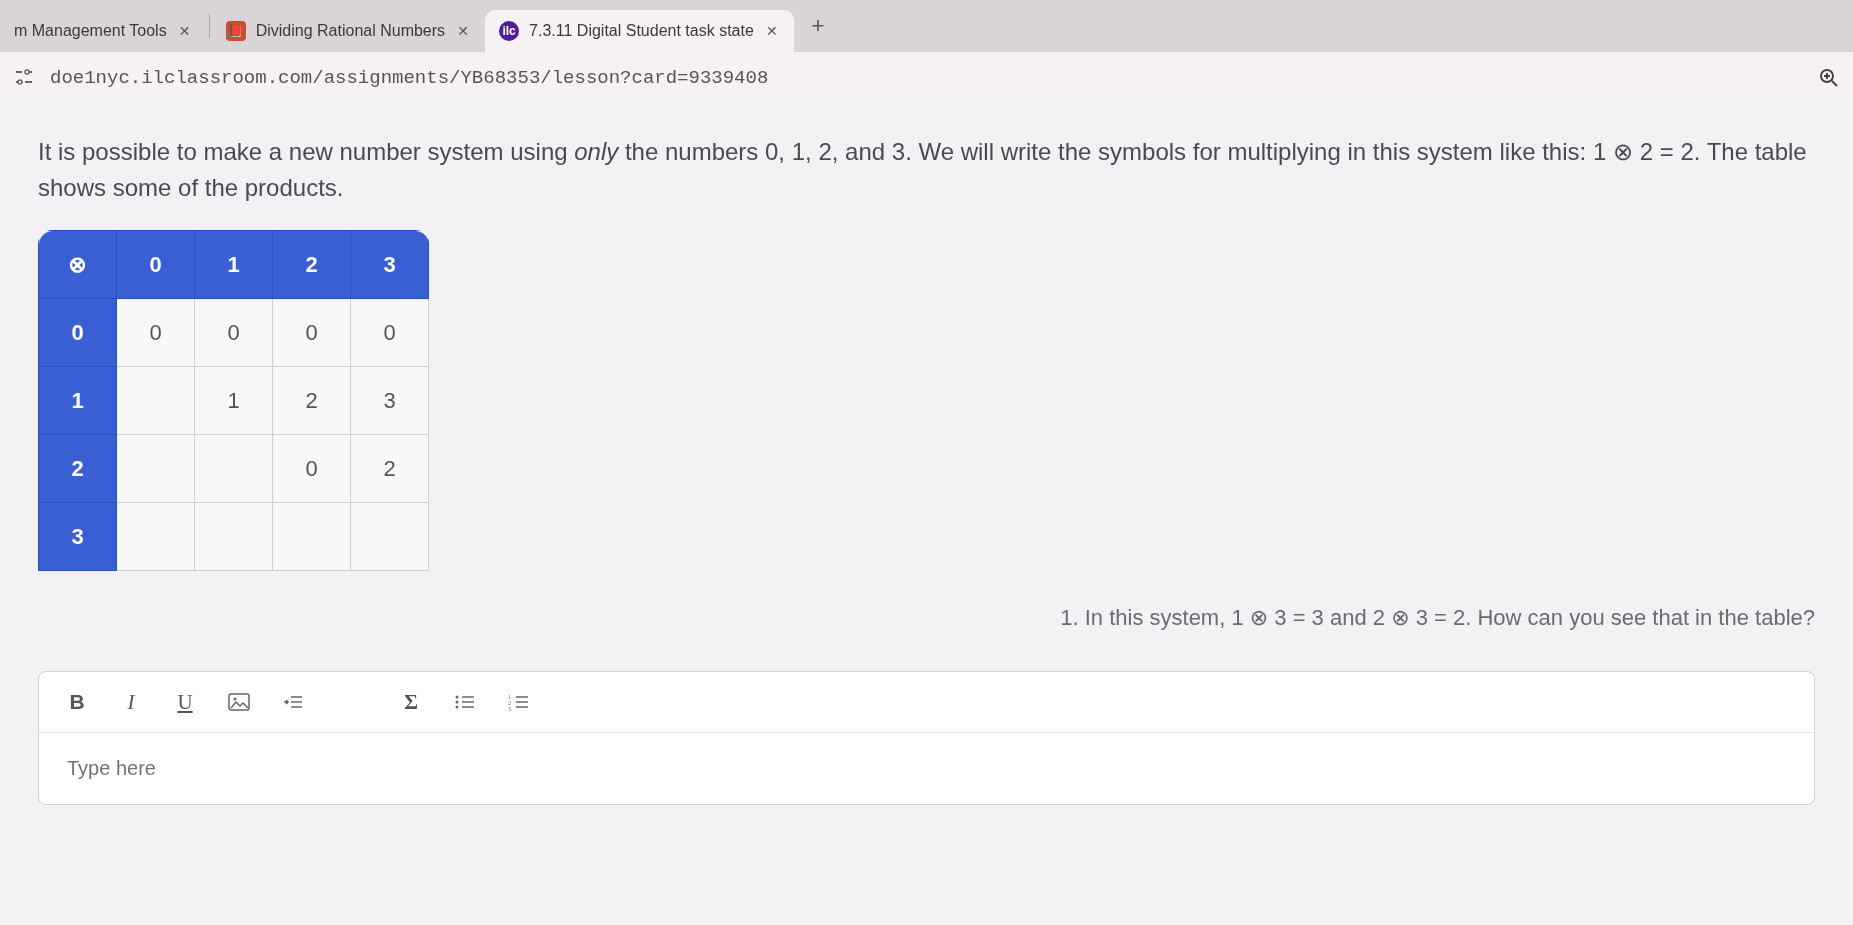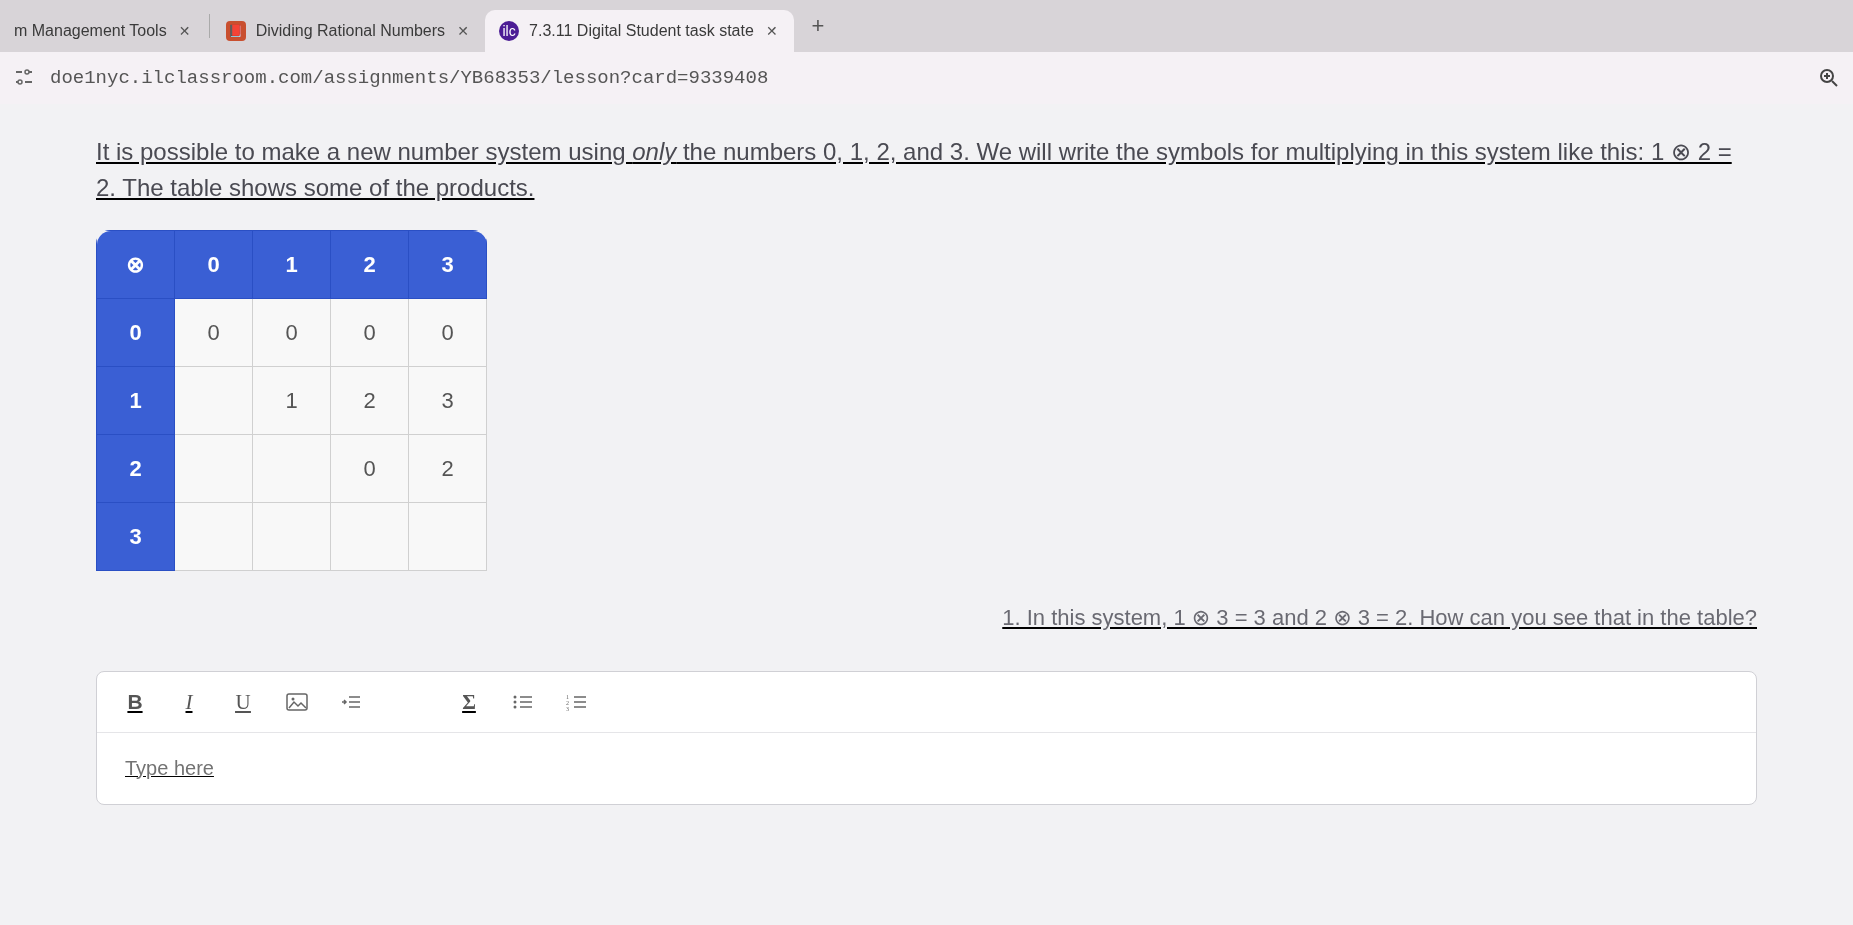--- a/index.html
+++ b/index.html
@@ -101,23 +101,22 @@
       height: 24px;
       display: flex;
       align-items: center;
       justify-content: center;
       color: #444;
       font-size: 20px;
       cursor: pointer;
     }
     .content {
       background: #f2f2f4;
-      padding: 30px 96px;
+      padding: 30px 38px;
       height: calc(925px - 104px);
-      text-decoration: underline;
     }
     .intro-text {
       font-size: 24px;
       color: #4a4a52;
       line-height: 1.5;
       margin-bottom: 24px;
     }
     .intro-text em { font-style: italic; }
     .table-wrap {
       display: inline-block;
@@ -204,21 +203,21 @@
     <span>m Management Tools</span>
     <span class="tab-close">✕</span>
   </div>
   <div class="tab-divider"></div>
   <div class="tab inactive">
     <span class="tab-favicon" style="background:#c94f2f;color:#fff">📕</span>
     <span>Dividing Rational Numbers</span>
     <span class="tab-close">✕</span>
   </div>
   <div class="tab active">
-    <span class="tab-favicon" style="background:#4c1d95;color:#fff;font-size:14px;font-weight:normal;border-radius:50%">ilc</span>
+    <span class="tab-favicon" style="background:#4c1d95;color:#fff;font-size:12px;font-weight:bold;border-radius:50%">ilc</span>
     <span>7.3.11 Digital Student task state</span>
     <span class="tab-close">✕</span>
   </div>
   <div class="new-tab">+</div>
 </div>
 
 <div class="address-bar">
   <span class="site-icon">
     <svg width="20" height="20" viewBox="0 0 20 20">
         <rect x="2" y="3" width="6" height="2" fill="#666"></rect>

